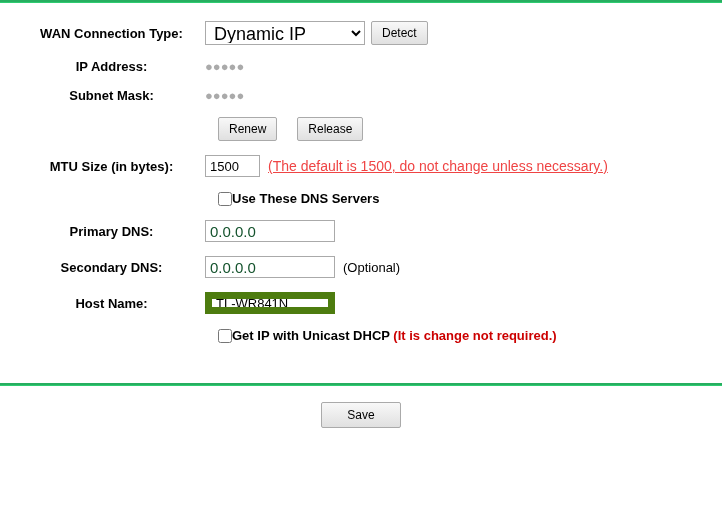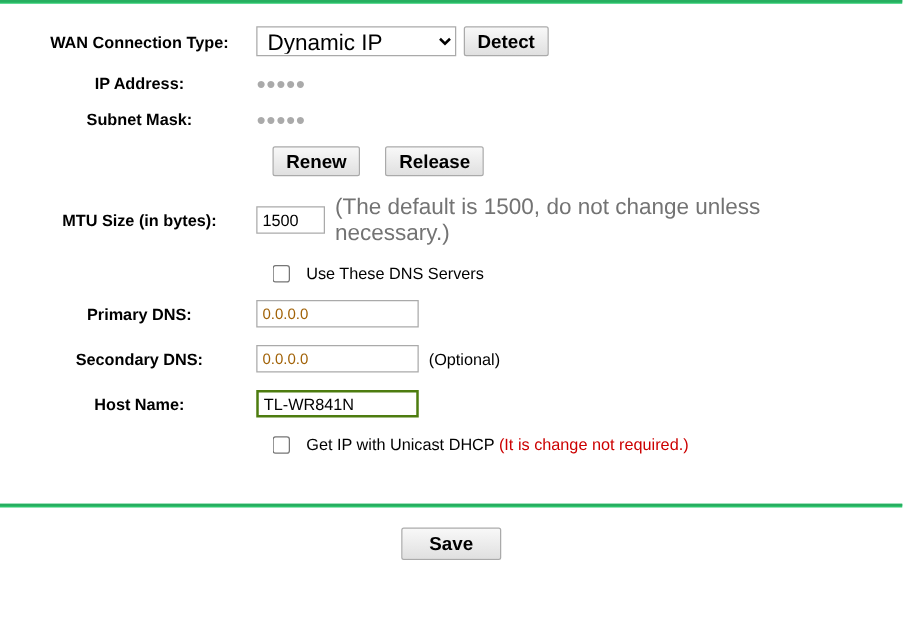--- a/index.html
+++ b/index.html
@@ -44,73 +44,74 @@
     .form-select {
       width: 160px;
       height: 24px;
       font-size: 18px;
       border: 1px solid #aaa;
       background: #fff;
       padding: 1px 4px;
     }
     .detect-button, .renew-button, .release-button, .save-button {
       height: 24px;
-      font-size: 15px;
+      font-size: 12px;
       border: 1px solid #aaa;
       background: linear-gradient(to bottom, #f8f8f8, #e0e0e0);
       cursor: pointer;
       padding: 0 10px;
       border-radius: 2px;
-      font-weight: bold;
     }
     .detect-button {
       margin-left: 6px;
     }
     .mtu-input {
       width: 55px;
       height: 22px;
       font-size: 13px;
       border: 1px solid #aaa;
       padding: 1px 4px;
     }
     .mtu-note {
-      color: #737373;
+      color: #ef4444;
       margin-left: 8px;
-      font-size: 18px;
+      font-size: 14px;
+      text-decoration: underline;
     }
     .dns-input {
       width: 130px;
       height: 22px;
-      font-size: 12px;
-      border: 1px solid #aaa;
-      padding: 1px 4px;
-      color: #a16207;
+      font-size: 15px;
+      border: 1px solid #aaa;
+      padding: 1px 4px;
+      color: #14532d;
     }
     .optional-label {
       margin-left: 8px;
       color: #000;
       font-size: 13px;
     }
     .hostname-input {
       width: 130px;
       height: 22px;
       font-size: 13px;
-      border: 2px solid #4d7c0f;
+      border: 7px solid #4d7c0f;
       padding: 1px 4px;
     }
     .checkbox-row {
       display: flex;
       align-items: center;
       margin-bottom: 14px;
       padding-left: 188px;
     }
     .checkbox-label {
-      margin-left: 13px;
-      font-size: 13px;
-      color: #000;
+      margin-left: 0;
+      font-size: 13px;
+      color: #000;
+      font-weight: bold;
     }
     .unicast-label {
       color: #cc0000;
     }
     .renew-release-row {
       display: flex;
       align-items: center;
       padding-left: 188px;
       margin-bottom: 14px;
       gap: 20px;

